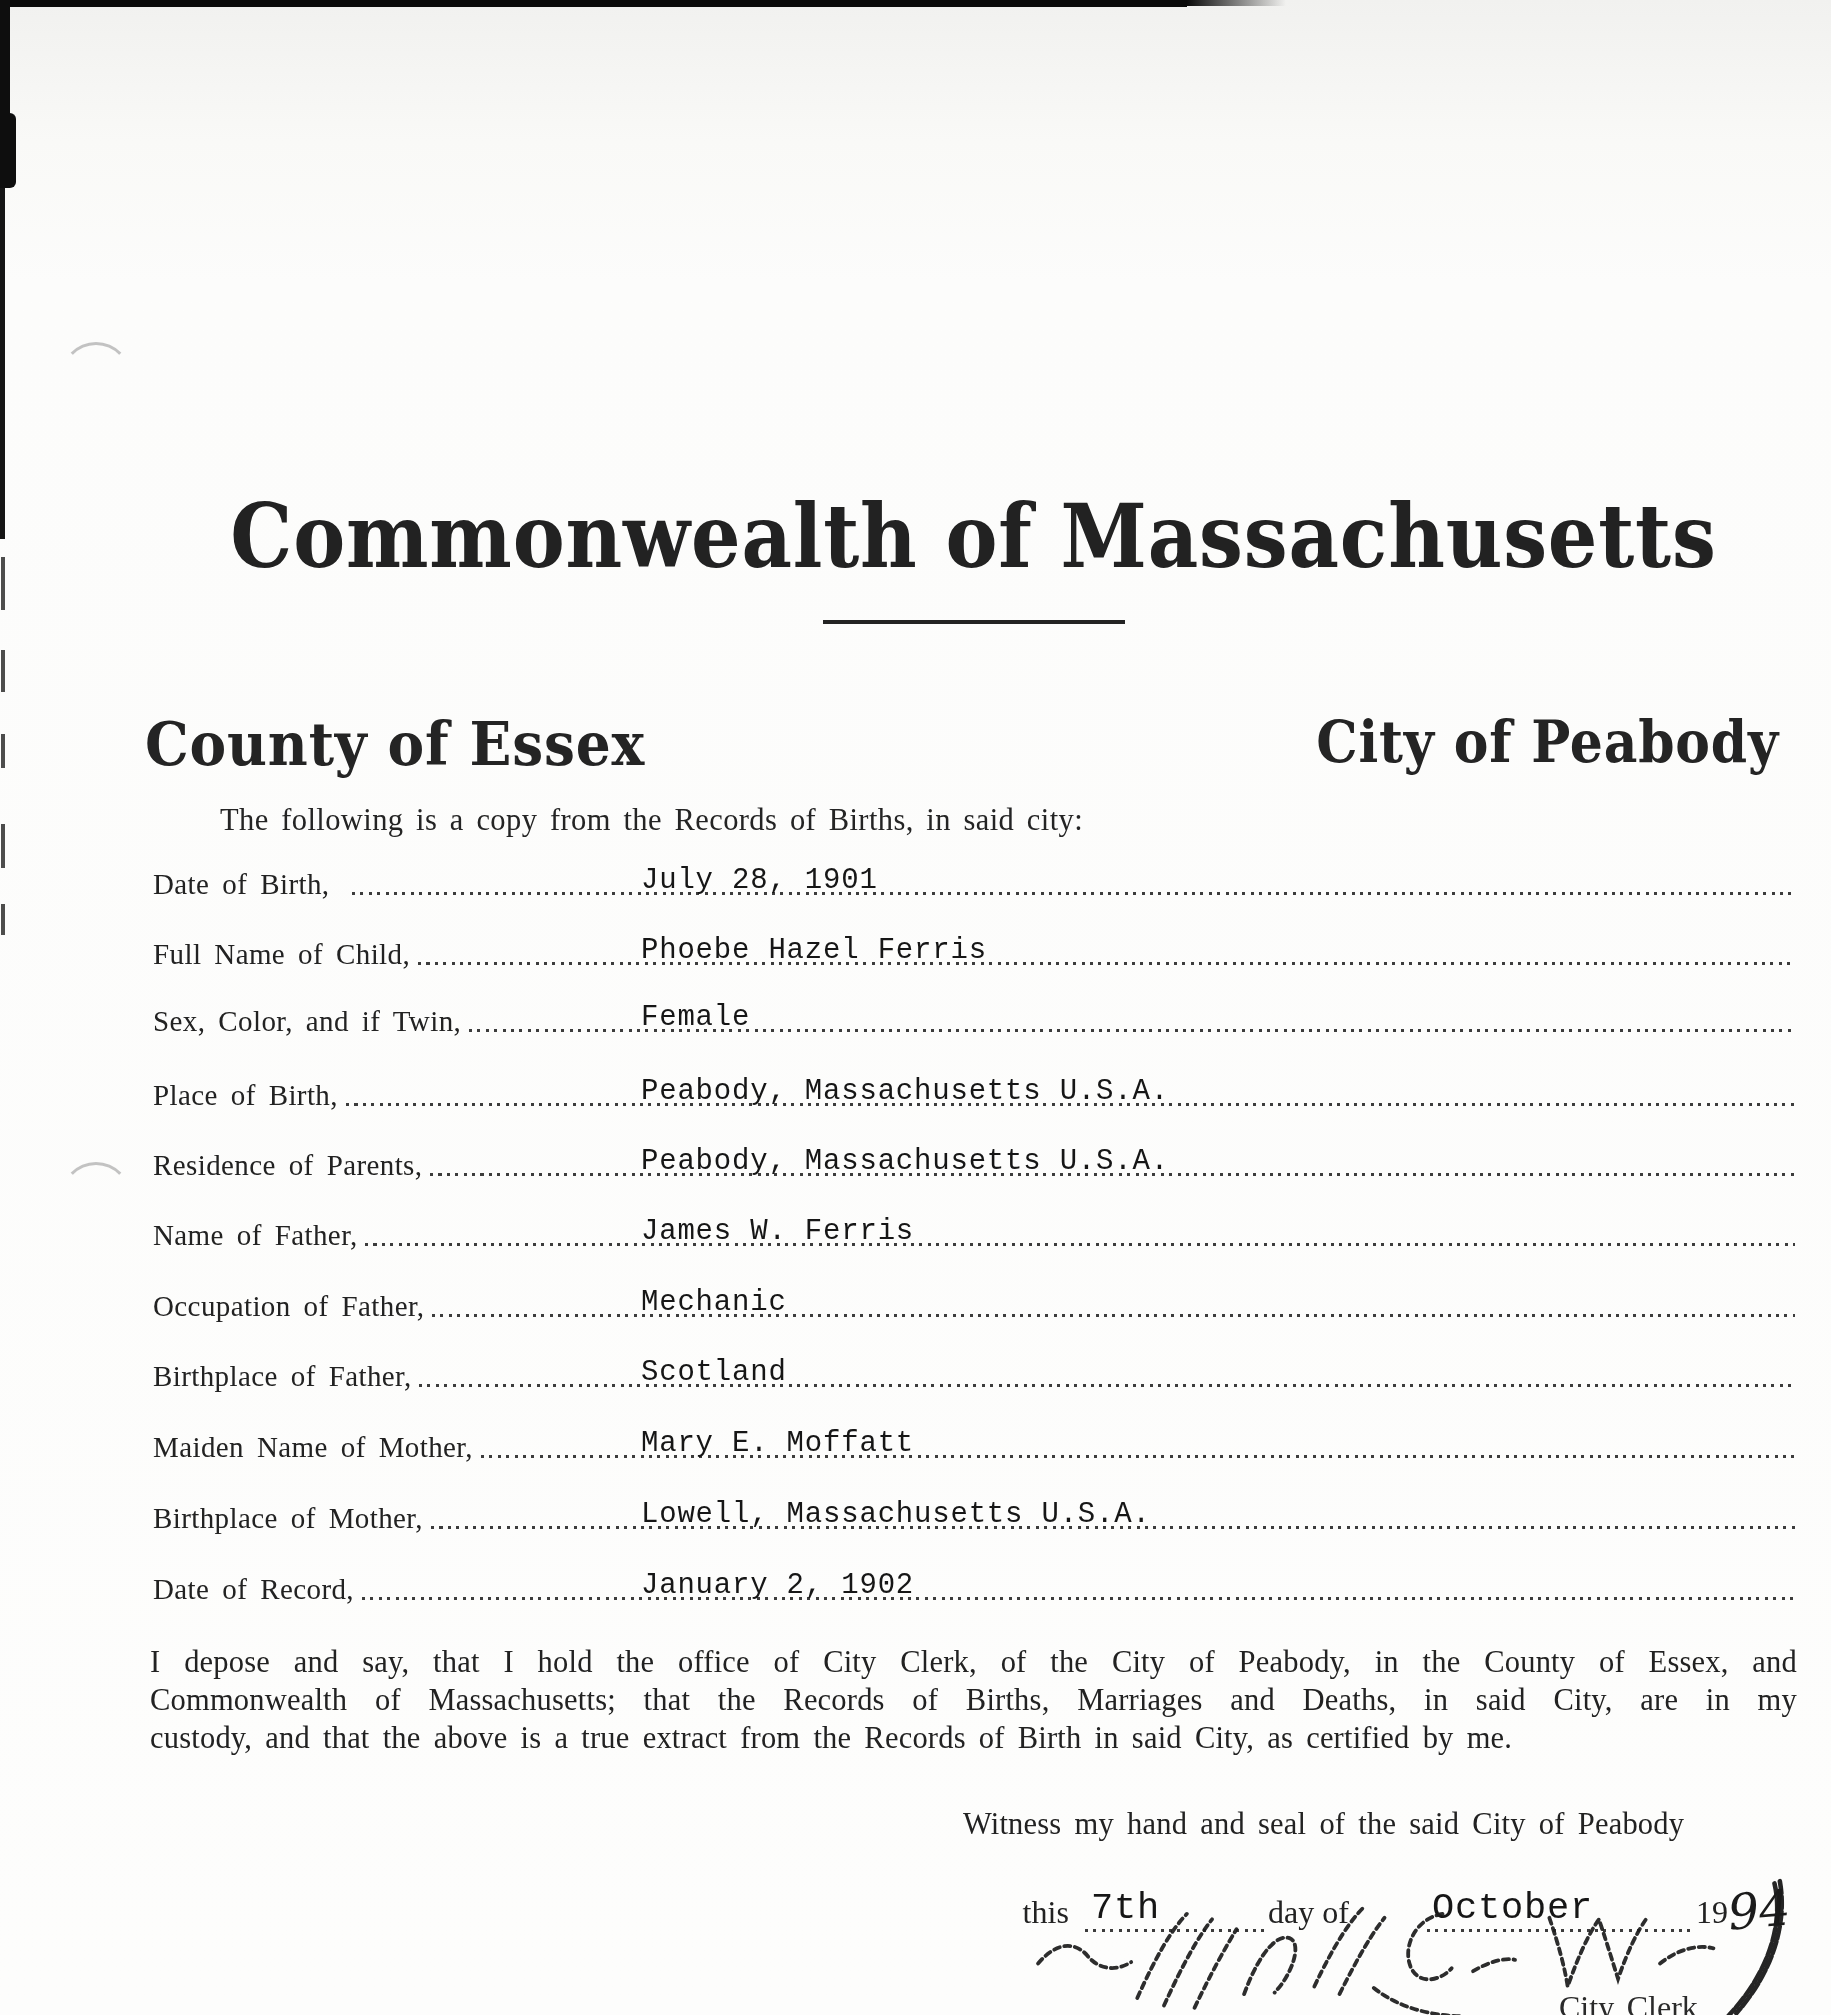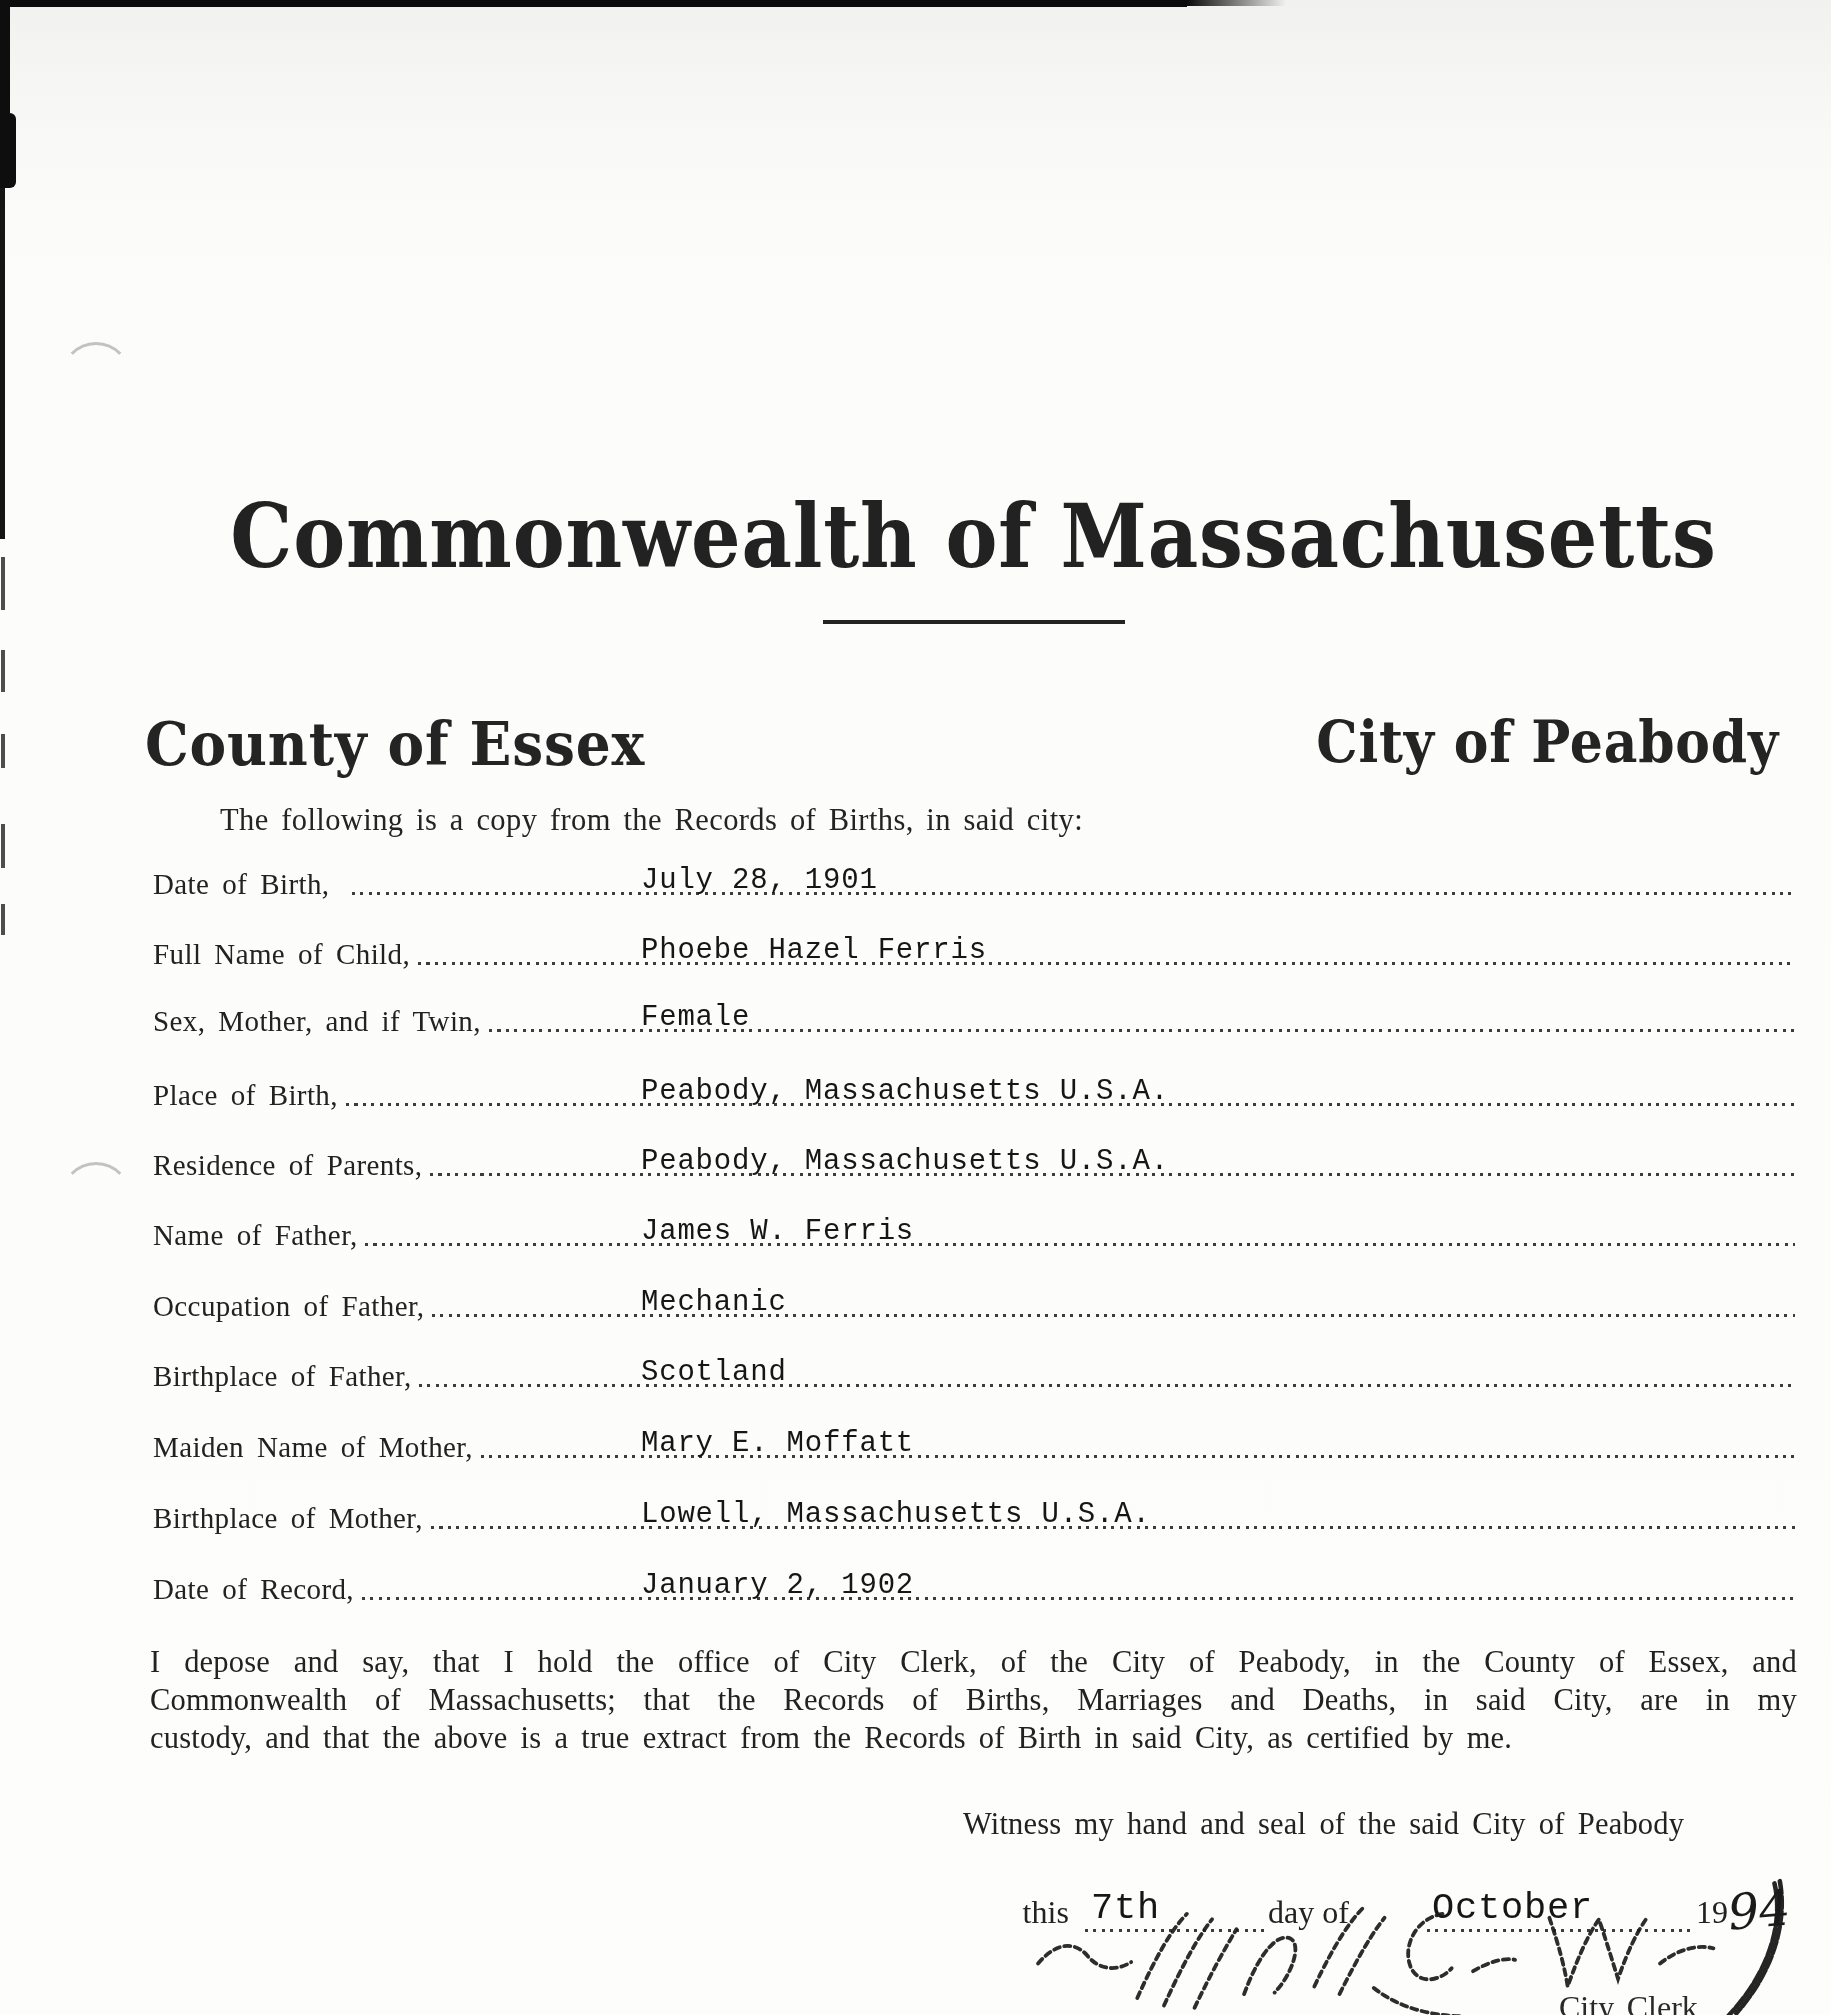--- a/index.html
+++ b/index.html
@@ -126,21 +126,21 @@
     <span class="label">Date of Birth,</span>
     <span class="leader"></span>
     <span class="value">July 28, 1901</span>
   </div>
   <div class="row" style="top:934px;justify-content:flex-end;">
     <span class="label">Full Name of Child,</span>
     <span class="leader"></span>
     <span class="value">Phoebe Hazel Ferris</span>
   </div>
   <div class="row" style="top:1001px;">
-    <span class="label">Sex, Mother, and if Twin,</span>
+    <span class="label">Sex, Color, and if Twin,</span>
     <span class="leader"></span>
     <span class="value">Female</span>
   </div>
   <div class="row" style="top:1075px;">
     <span class="label">Place of Birth,</span>
     <span class="leader"></span>
     <span class="value">Peabody, Massachusetts U.S.A.</span>
   </div>
   <div class="row" style="top:1145px;">
     <span class="label">Residence of Parents,</span>

